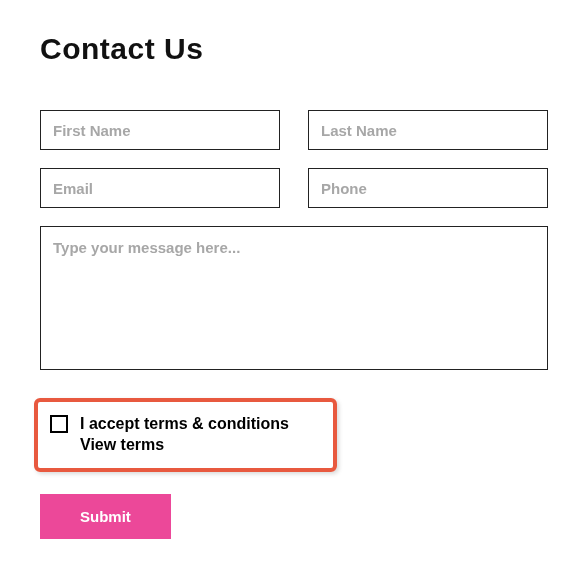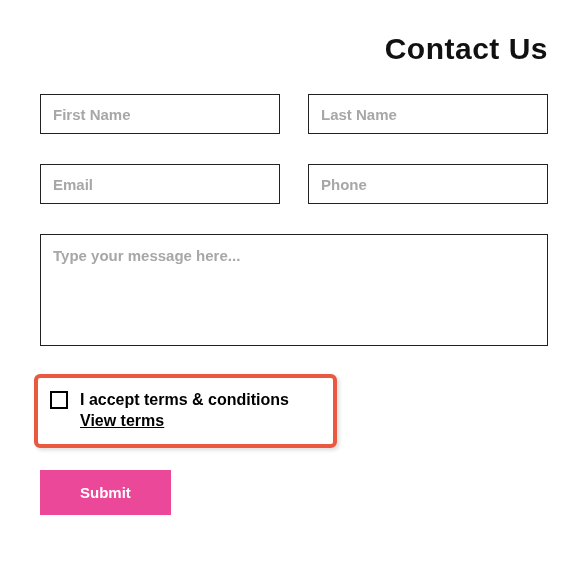--- a/index.html
+++ b/index.html
@@ -7,47 +7,46 @@
     width: 588px;
     height: 584px;
     background: #fff;
     font-family: Helvetica, Arial, sans-serif;
     padding: 32px 40px 0 40px;
   }
   .title {
     font-size: 30px;
     font-weight: 800;
     color: #111;
-    margin-bottom: 28px;
+    margin-bottom: 44px;
     letter-spacing: 0.5px;
-    text-align: right;
   }
   .row {
     display: flex;
     gap: 28px;
-    margin-bottom: 30px;
+    margin-bottom: 18px;
   }
   .field {
     flex: 1;
     height: 40px;
     border: 1px solid #222;
     padding: 0 12px;
     font-size: 15px;
     font-weight: 700;
     color: #111;
     outline: none;
     background: #fff;
   }
   .field::placeholder {
     color: #a7a7a7;
     font-weight: 700;
   }
   .message {
     width: 100%;
-    height: 112px;
+    height: 144px;
     border: 1px solid #222;
     padding: 12px;
     font-size: 15px;
     font-weight: 700;
     color: #111;
     font-family: inherit;
     resize: none;
     outline: none;
     margin-bottom: 24px;
   }
@@ -78,21 +77,20 @@
   .terms-text {
     font-size: 16px;
     color: #000;
     line-height: 1.3;
   }
   .terms-label {
     font-weight: 700;
   }
   .terms-link {
     font-weight: 700;
-    text-decoration: underline;
     display: inline-block;
     cursor: pointer;
   }
   .submit {
     background: #ec4899;
     color: #fff;
     border: none;
     font-size: 15px;
     font-weight: 700;
     padding: 14px 40px;

